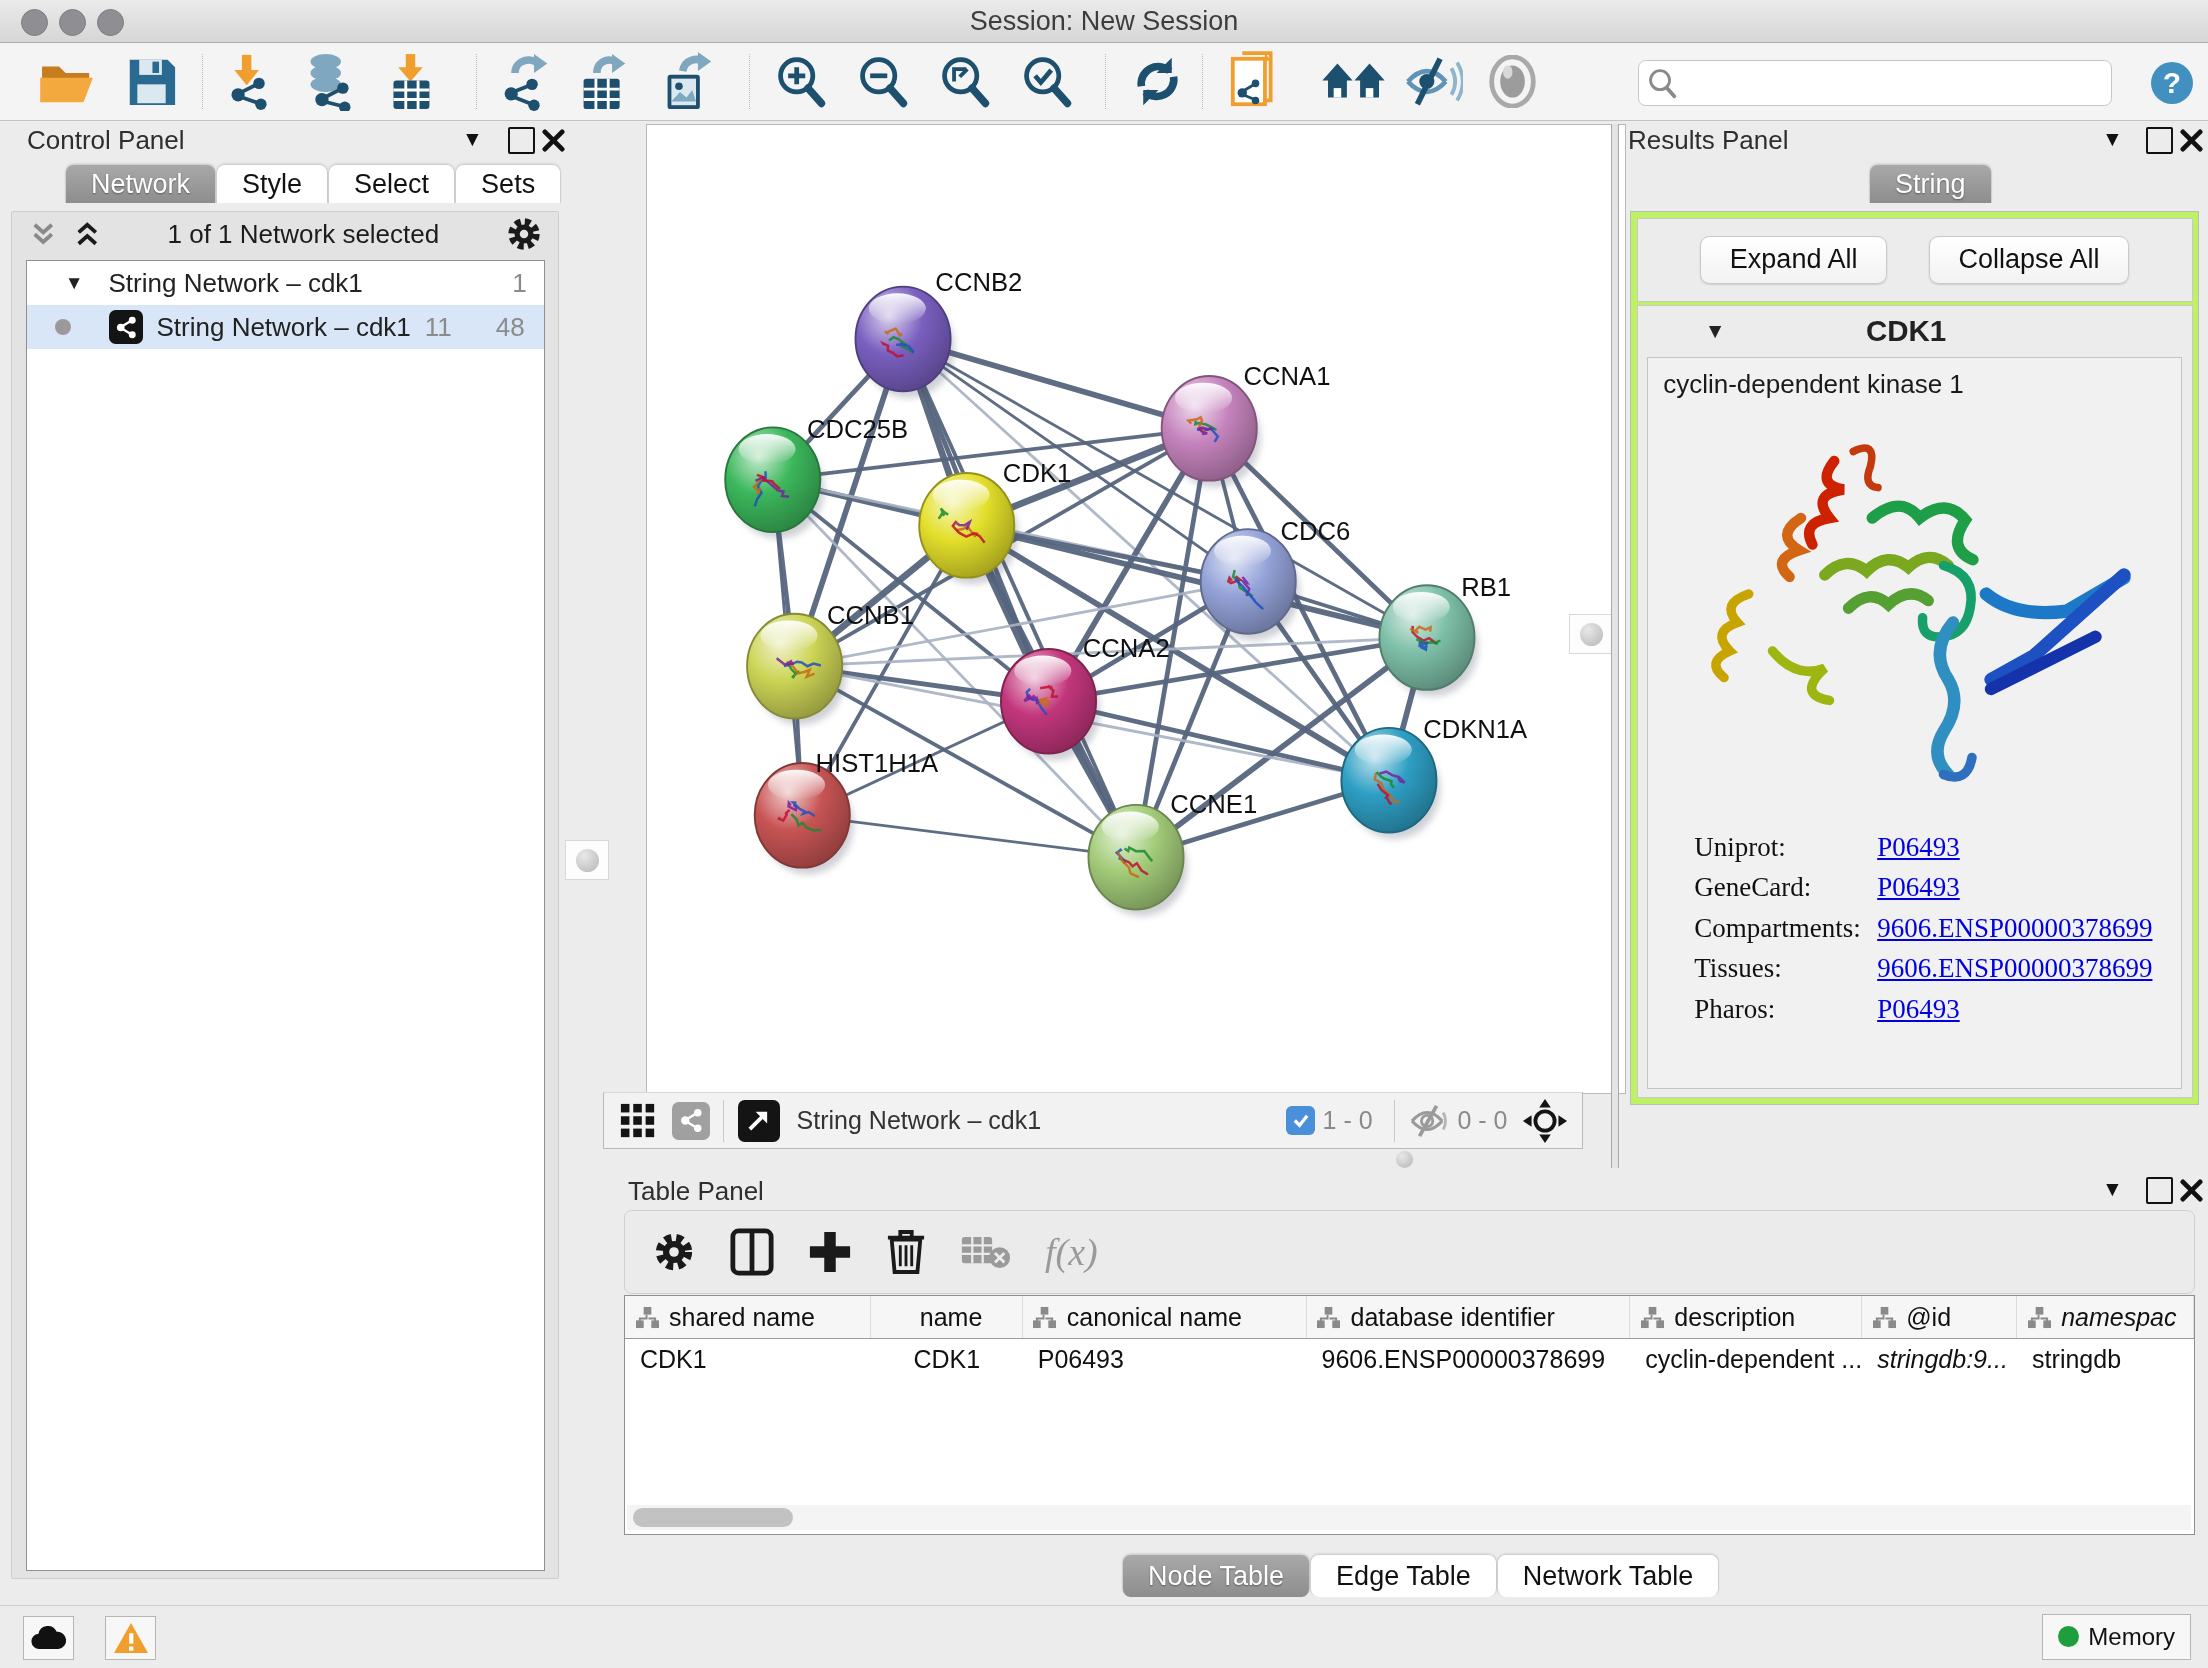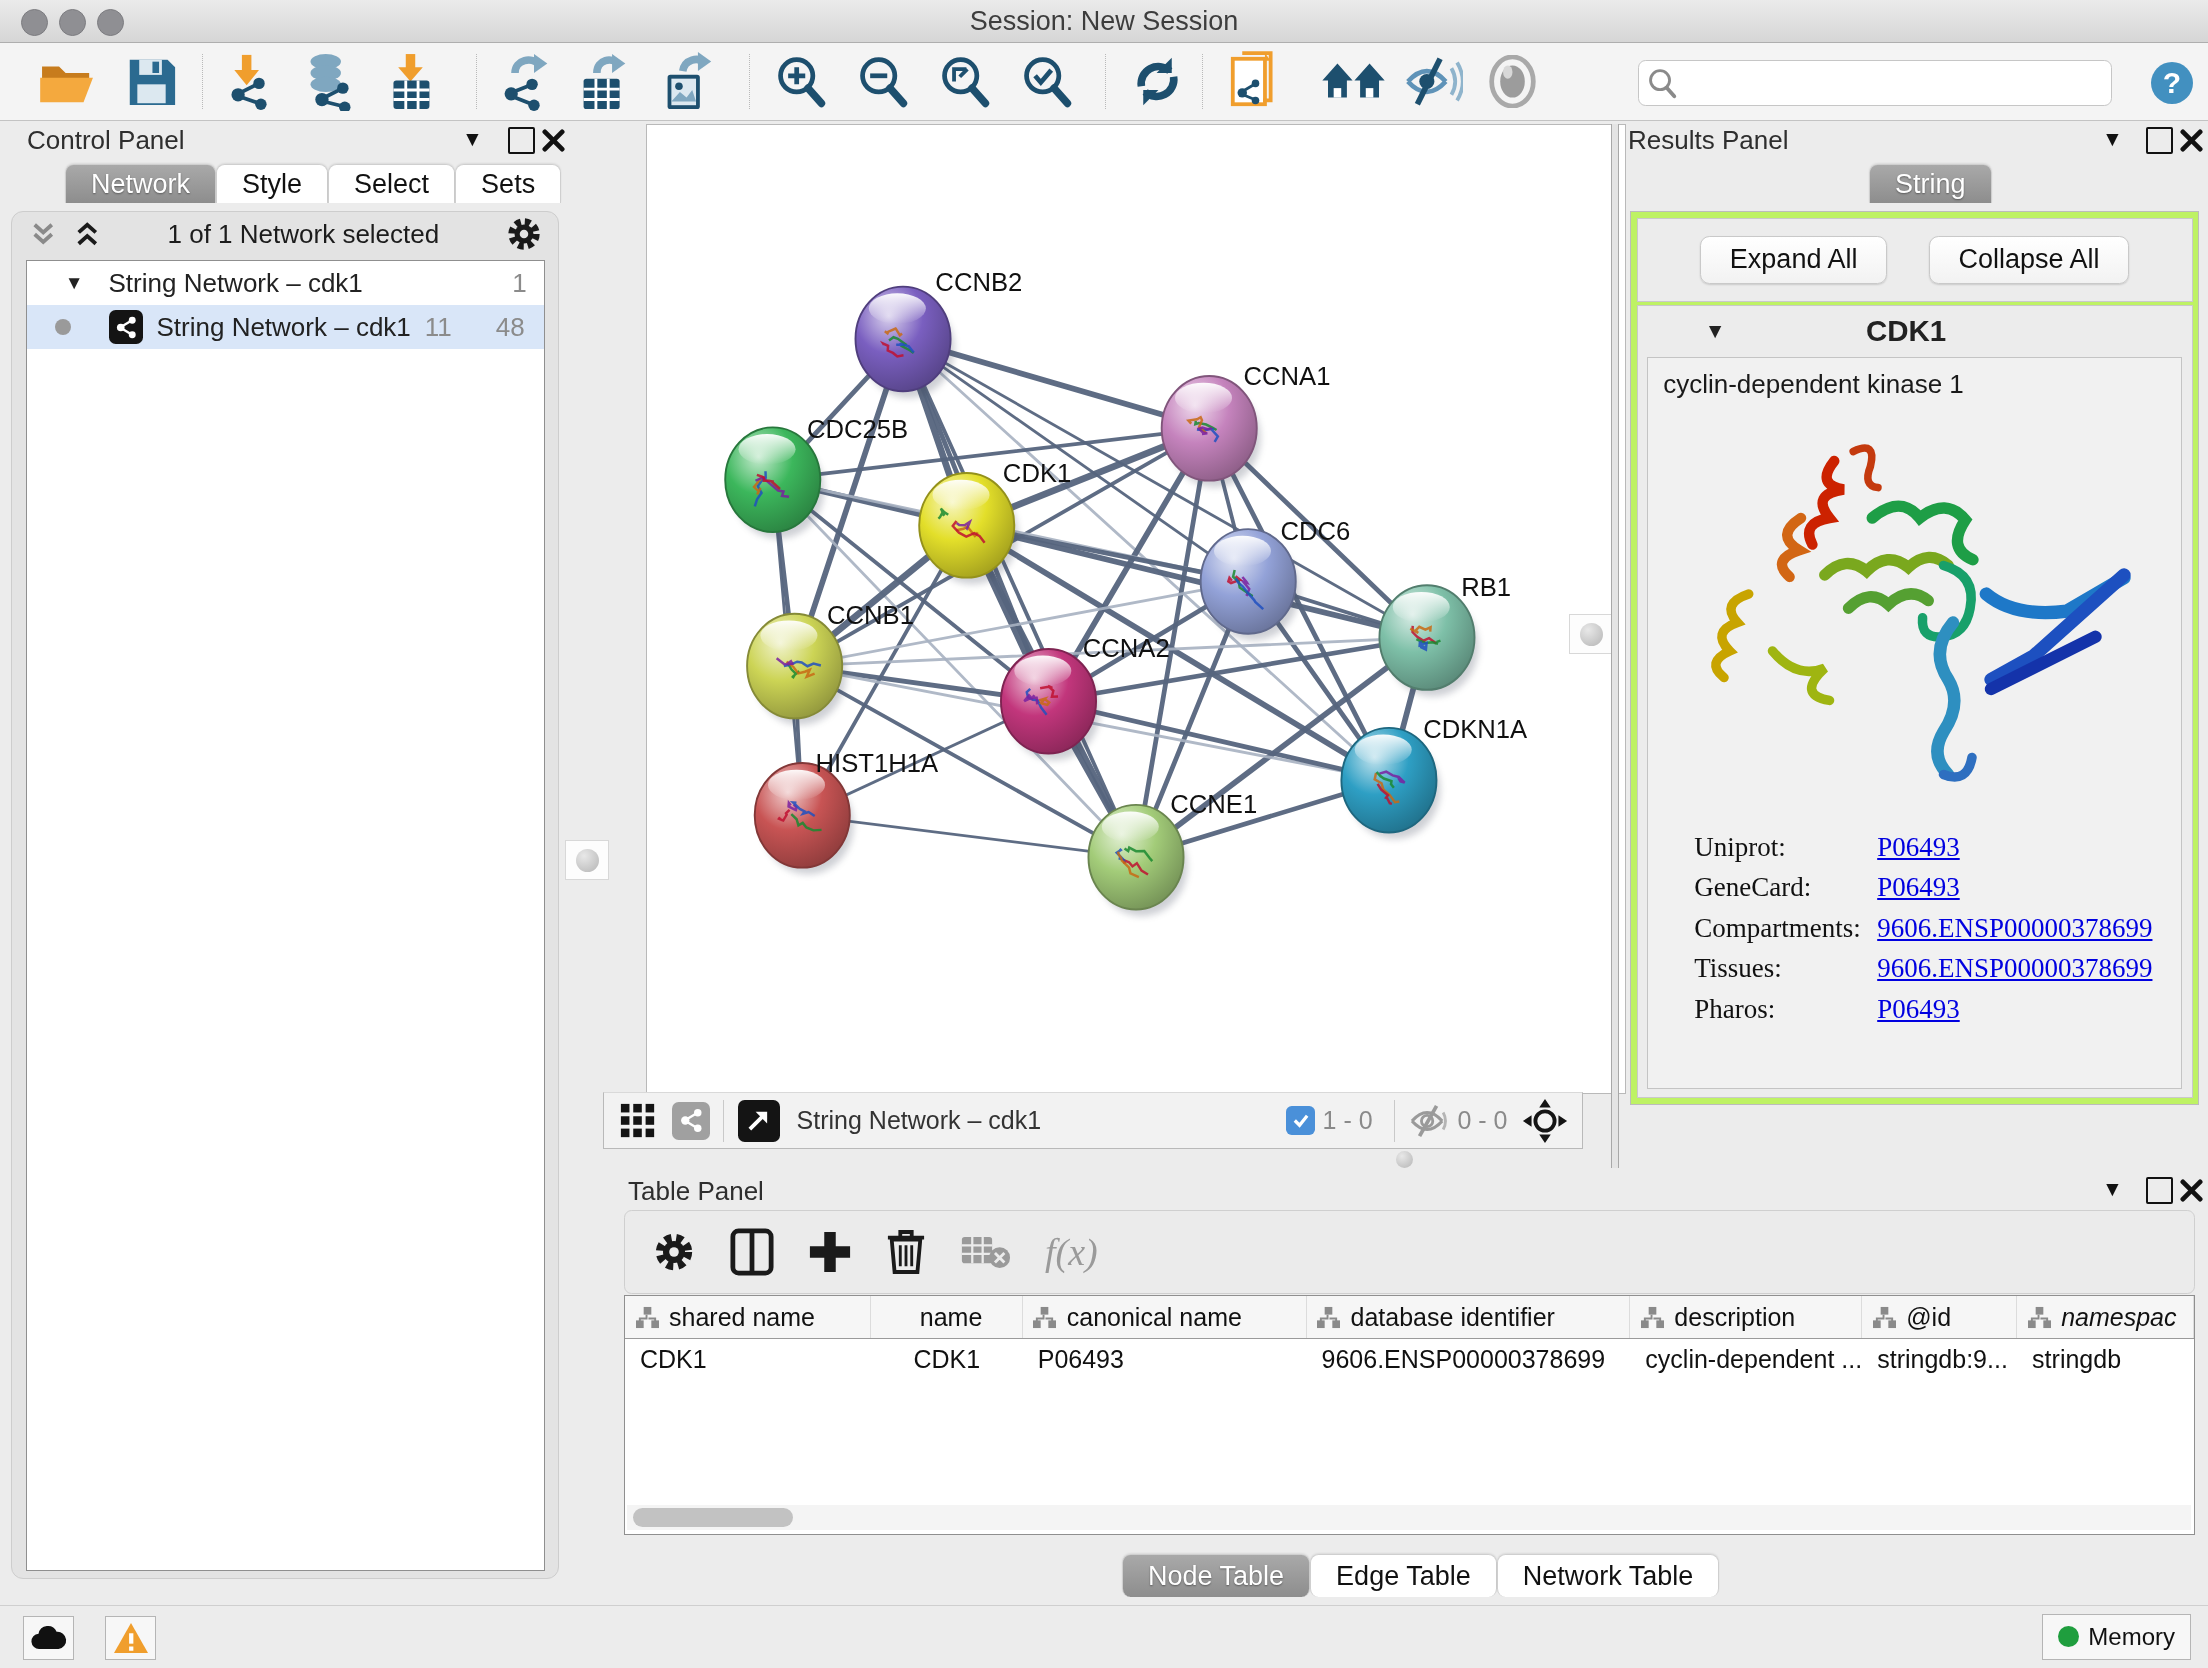--- a/index.html
+++ b/index.html
@@ -27,21 +27,21 @@
   .panel-title{position:absolute;font-size:26px;color:#2e2e2e;}
   .ph-caret{position:absolute;font-size:21px;color:#111;}
   .ph-float{position:absolute;width:23px;height:23px;border:2.9px solid #111;border-radius:1.9px;}
   .tabs{position:absolute;display:flex;}
   .tab{height:38px;padding:0 25px;display:flex;align-items:center;justify-content:center;
       font-size:27px;background:#fff;border:1px solid #cfcfcf;border-bottom:none;
       border-radius:8.6px 8.6px 0 0;color:#111;box-shadow:0 -1px 1.9px rgba(0,0,0,.08);}
   .tab.active{background:linear-gradient(#a9a9a9,#8d8d8d);color:#fff;text-shadow:0 1px 1.9px rgba(0,0,0,.4);}
   
   .ctrl-box{position:absolute;left:11.4px;top:211px;width:546px;height:1366px;
-      background:#e3e3e3;border:1px solid #cdcdcd;border-radius:12px;}
+      background:#e3e3e3;border:1px solid #cdcdcd;border-radius:2px;}
   .ctrl-sub{position:absolute;left:0;top:0;width:100%;height:44px;display:flex;align-items:center;}
   .ctrl-status{flex:1;text-align:center;font-size:26px;color:#1c1c1c;}
   .netlist{position:absolute;left:13.3px;top:48px;width:517px;height:1309px;background:#fff;
       border:1.9px solid #8f8f8f;}
   .netrow{height:44px;display:flex;align-items:center;font-size:26px;}
   .netrow .count{color:#8b8b8b;}
   .netrow.sel{background:#d9e6f8;}
   .badge{width:34px;height:34px;border-radius:6.7px;display:flex;align-items:center;justify-content:center;}
   
   .canvas{position:absolute;left:603px;top:124px;width:978px;height:968px;background:#fff;
@@ -831,21 +831,21 @@
             <span>namespac</span>
           </div>
         </div>
       <div id="tbody">
           <div class="trow">
             <div class="td" style="width: 246px;">CDK1</div>
             <div class="td" style="width: 152px; justify-content: center; padding-left: 0px;">CDK1</div>
             <div class="td" style="width: 284px;">P06493</div>
             <div class="td" style="width: 324px;">9606.ENSP00000378699</div>
             <div class="td" style="width: 232px;">cyclin-dependent ...</div>
-            <div class="td" style="width: 155px;">stringdb:9...</div>
+            <div class="td" style="width: 155px; font-style: italic;">stringdb:9...</div>
             <div class="td" style="width: 177px;">stringdb</div>
           </div>
         </div>
       <div class="hscroll">
           <div class="hthumb"></div>
         </div>
     </div>
 
     <div class="bottom-tabs" id="table-tabs">
         <div class="tab active">Node Table</div>

